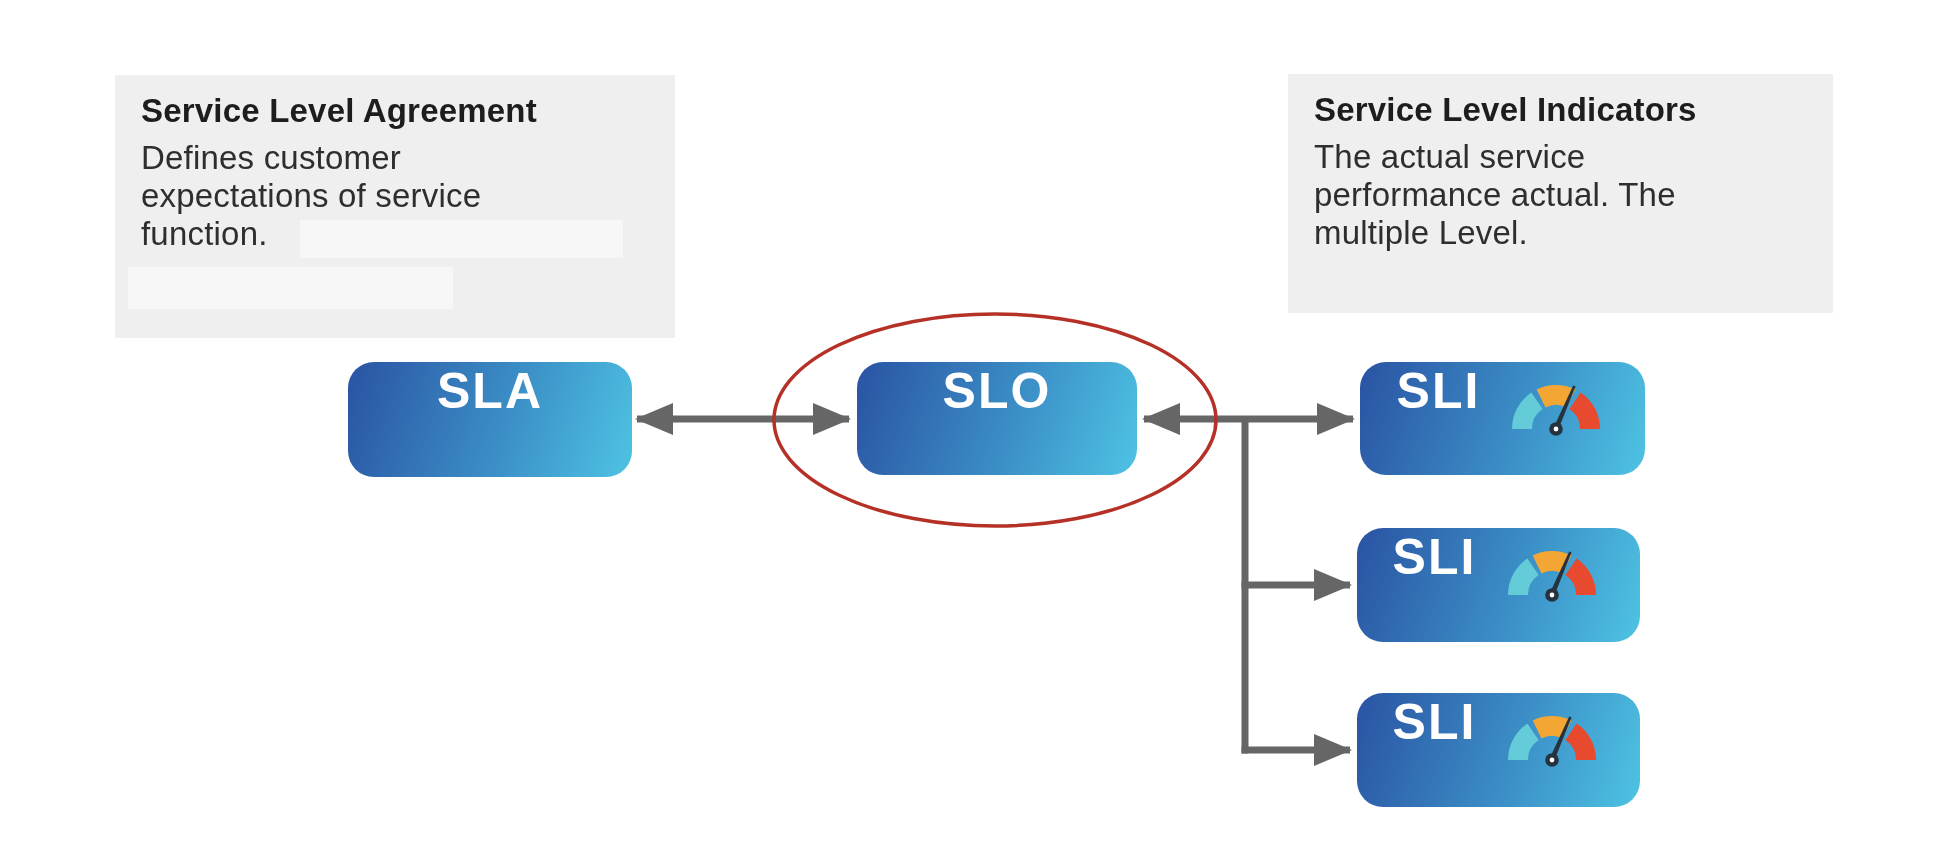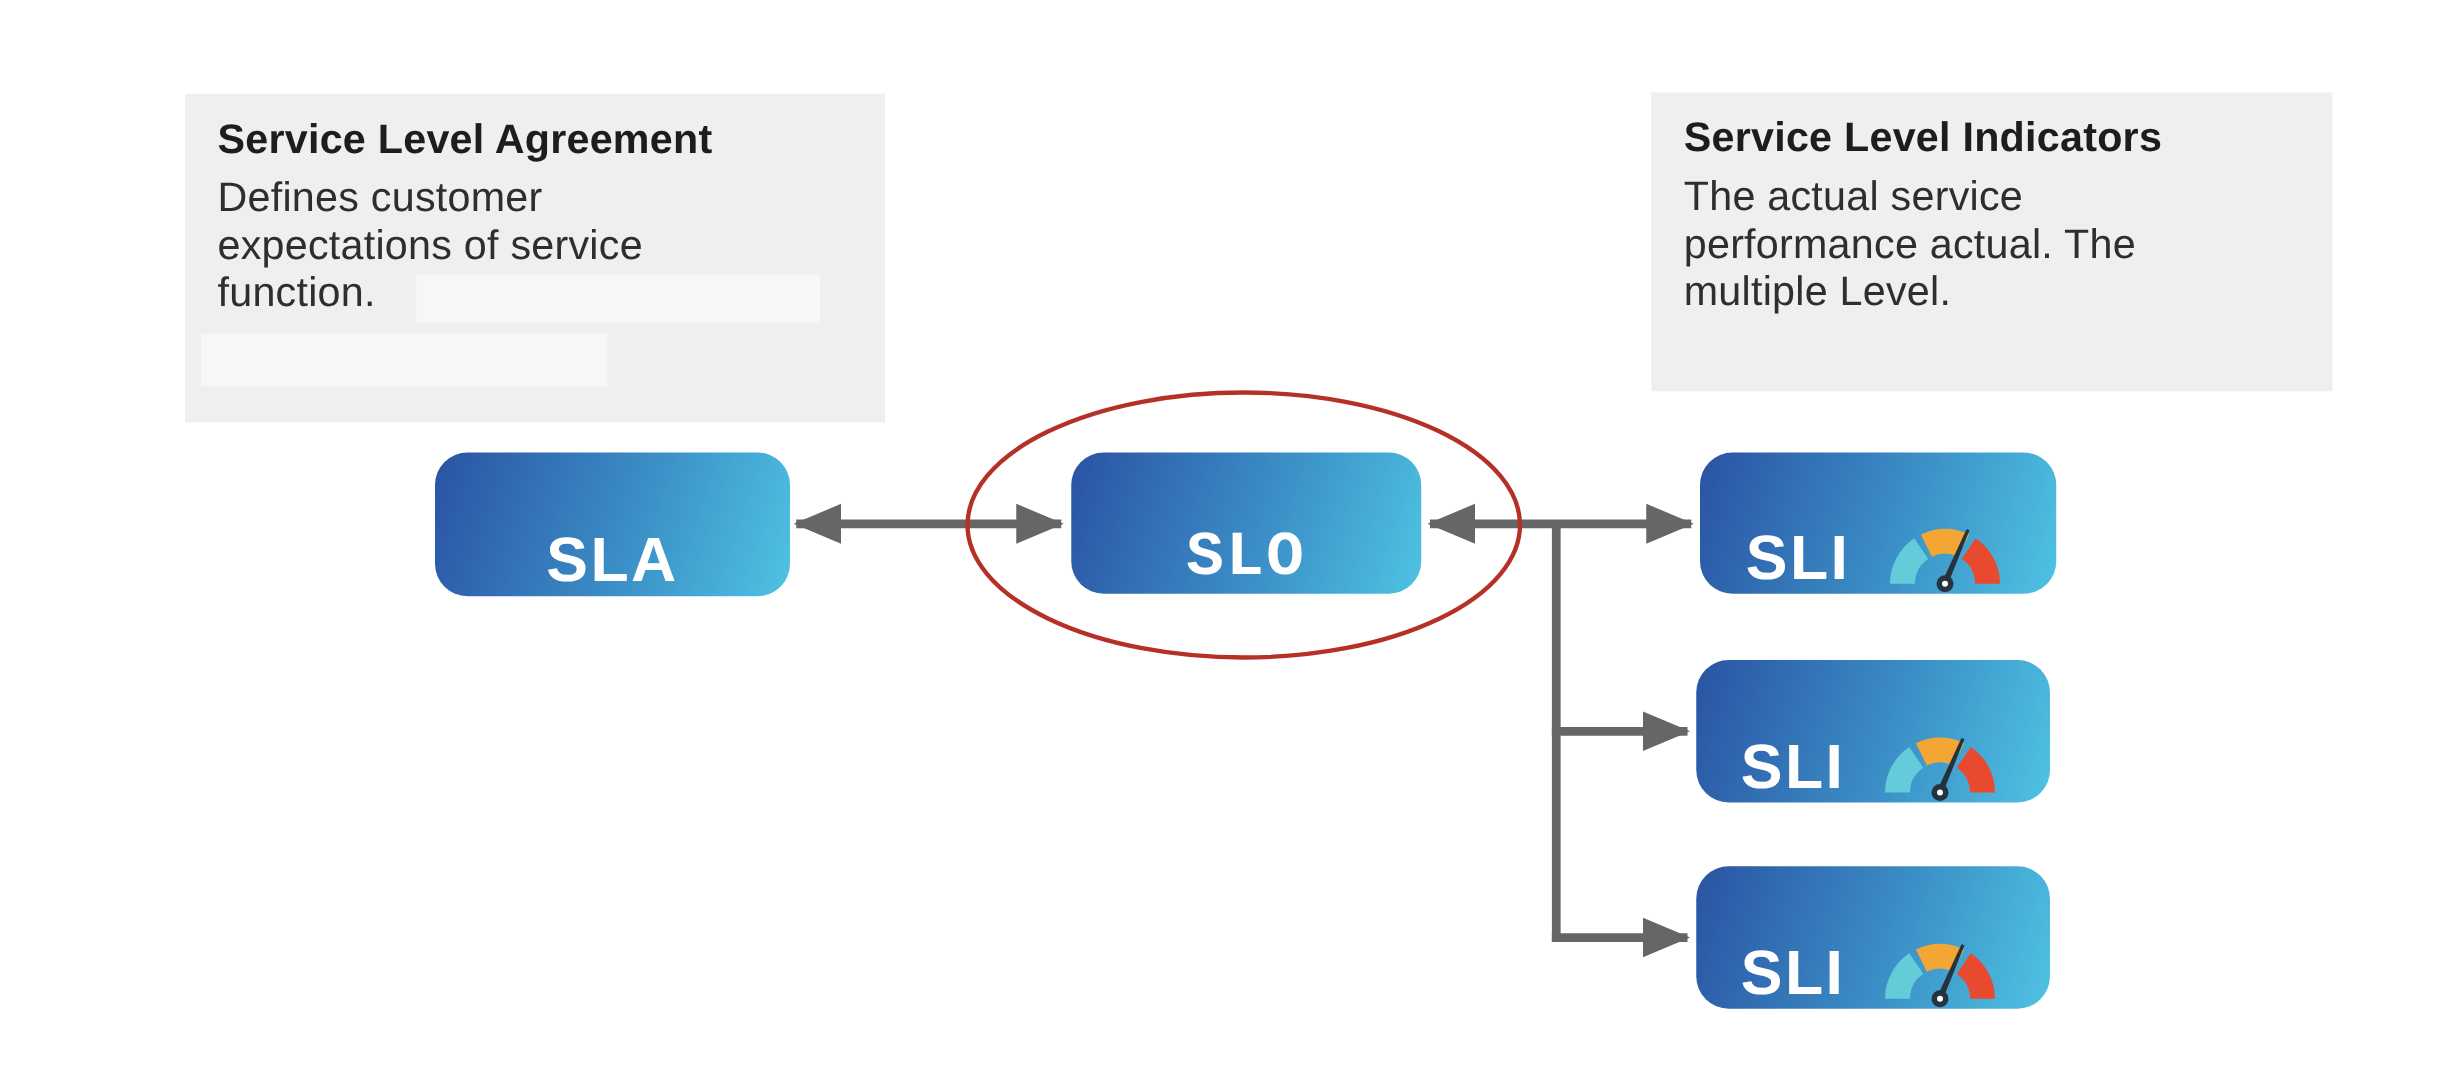--- a/index.html
+++ b/index.html
@@ -11,21 +11,20 @@
     font-family: "Liberation Sans", "DejaVu Sans", sans-serif;
     overflow: hidden;
   }
 
   
   .info-card {
     position: absolute;
     background: var(--card-bg, #efefef);
     padding: 16px 26px 0 26px;
     box-sizing: border-box;
-    margin-left: 33px;
   }
   .card-title {
     font-size: 33px;
     line-height: 40px;
     font-weight: 700;
     color: var(--title-text, #1d1d1d);
     letter-spacing: 0.2px;
     margin-bottom: 8px;
     white-space: nowrap;
   }
@@ -40,21 +39,21 @@
     position: absolute;
     background: var(--redacted-bg, #f6f6f6);
   }
 
   
   .node {
     position: absolute;
     border-radius: 26px;
     background: linear-gradient(108deg, var(--node-gradient-start, #2a53a3) 0%, #3b8ec6 55%, var(--node-gradient-end, #4ec3e3) 100%);
     display: flex;
-    align-items: flex-end;
+    align-items: flex-start;
     justify-content: center;
     gap: 24px;
   }
   .node-label {
     color: var(--node-text, #ffffff);
     font-size: 50px;
     font-weight: 800;
     letter-spacing: 2px;
   }
   .gauge {
@@ -130,21 +129,21 @@
     <line x1="1245" y1="419" x2="1245" y2="753.5"></line>
     <line x1="1241.5" y1="585" x2="1350" y2="585" marker-end="url(#ah)"></line>
     <line x1="1241.5" y1="750" x2="1350" y2="750" marker-end="url(#ah)"></line>
     <ellipse class="highlight-ellipse" cx="995" cy="420" rx="221" ry="106"></ellipse>
   </svg>
 
   <div class="node" style="left:348px; top:362px; width:284px; height:115px;">
     <span class="node-label">SLA</span>
   </div>
 
-  <div class="node" style="left:857px; top:362px; width:280px; height:113px;font-family:Liberation Mono, monospace;">
+  <div class="node" style="left:857px; top:362px; width:280px; height:113px;">
     <span class="node-label">SLO</span>
   </div>
 
   <div class="node" style="left:1360px; top:362px; width:285px; height:113px;">
     <span class="node-label">SLI</span>
     <svg class="gauge" viewBox="0 0 104 66">
       <use href="#gauge-sym"></use>
     </svg>
   </div>
 

